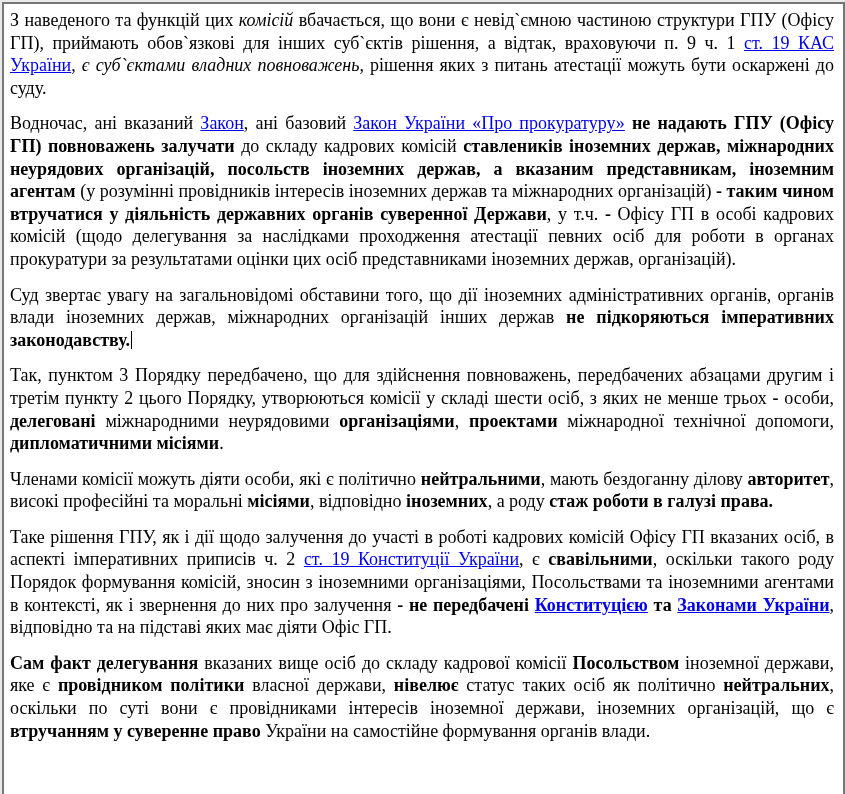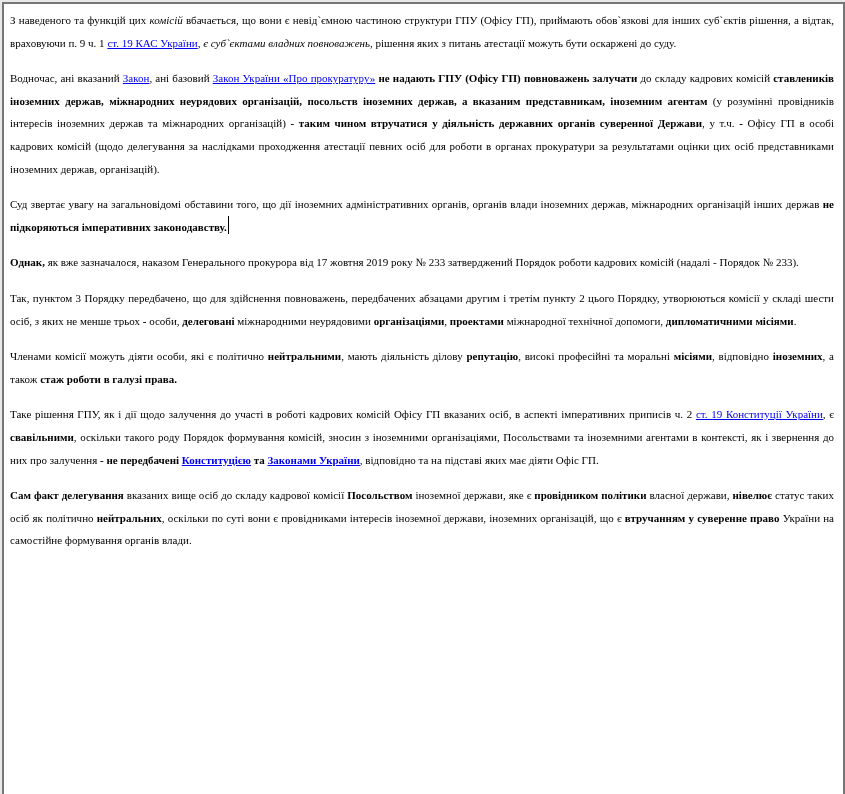--- a/index.html
+++ b/index.html
@@ -14,21 +14,21 @@
     top: 2px; left: 2px; right: 0; bottom: -2px;
     background: #ffffff;
     border: 2px solid #767676;
     border-bottom: none;
     box-sizing: border-box;
     padding: 5px 9px 0 6px;
     overflow: hidden;
   }
   .doc {
     font-family: "Liberation Serif", "DejaVu Serif", serif;
-    font-size: 11px;
+    font-size: 18px;
     line-height: 22.6px;
     color: #000000;
     text-align: justify;
   }
   .doc p { margin: 0 0 13px 0; }
   .doc .b { font-weight: bold; }
   .doc .i { font-style: italic; }
   .doc a {
     color: #0000ee;
     text-decoration: underline;
@@ -44,19 +44,18 @@
   }
 </style>
 </head>
 <body>
 
 <div class="editor-frame">
   <div class="doc">
       <p><span>З наведеного та функцій цих </span><span class="i">комісій</span><span> вбачається, що вони є невід`ємною частиною структури ГПУ (Офісу ГП), приймають обов`язкові для інших суб`єктів рішення, а відтак, враховуючи п. 9 ч. 1 </span><a href="#">ст. 19 КАС України</a><span>, </span><span class="i">є суб`єктами владних повноважень</span><span>, рішення яких з питань атестації можуть бути оскаржені до суду.</span></p>
       <p><span>Водночас, ані вказаний </span><a href="#">Закон</a><span>, ані базовий </span><a href="#">Закон України «Про прокуратуру»</a><span> </span><span class="b">не надають ГПУ (Офісу ГП) повноважень залучати</span><span> до складу кадрових комісій </span><span class="b">ставлеників іноземних держав, міжнародних неурядових організацій, посольств іноземних держав, а вказаним представникам, іноземним агентам</span><span> (у розумінні провідників інтересів іноземних держав та міжнародних організацій) </span><span class="b">- таким чином втручатися у діяльність державних органів суверенної Держави</span><span>, у т.ч. </span><span class="b">-</span><span> Офісу ГП в особі кадрових комісій (щодо делегування за наслідками проходження атестації певних осіб для роботи в органах прокуратури за результатами оцінки цих осіб представниками іноземних держав, організацій).</span></p>
       <p><span>Суд звертає увагу на загальновідомі обставини того, що дії іноземних адміністративних органів, органів влади іноземних держав, міжнародних організацій інших держав </span><span class="b">не підкоряються імперативних законодавству.</span><span class="caret"></span></p>
-      <p><span class="b">Однак,</span><span> як вже зазначалося, наказом Генерального прокурора від 17 жовтня 2019 року № 233 затверджений Порядок роботи кадрових комісій (надалі - Порядок № 233).</span></p>
       <p><span>Так, пунктом 3 Порядку передбачено, що для здійснення повноважень, передбачених абзацами другим і третім пункту 2 цього Порядку, утворюються комісії у складі шести осіб, з яких не менше трьох </span><span class="b">-</span><span> особи, </span><span class="b">делеговані</span><span> міжнародними неурядовими </span><span class="b">організаціями</span><span>, </span><span class="b">проектами</span><span> міжнародної технічної допомоги, </span><span class="b">дипломатичними місіями</span><span>.</span></p>
-      <p><span>Членами комісії можуть діяти особи, які є політично </span><span class="b">нейтральними</span><span>, мають діяльність ділову </span><span class="b">репутацію</span><span>, високі професійні та моральні </span><span class="b">місіями</span><span>, відповідно </span><span class="b">іноземних</span><span>, а також </span><span class="b">стаж роботи в галузі права.</span></p>
+      <p><span>Членами комісії можуть діяти особи, які є політично </span><span class="b">нейтральними</span><span>, мають бездоганну ділову </span><span class="b">авторитет</span><span>, високі професійні та моральні </span><span class="b">місіями</span><span>, відповідно </span><span class="b">іноземних</span><span>, а роду </span><span class="b">стаж роботи в галузі права.</span></p>
       <p><span>Таке рішення ГПУ, як і дії щодо залучення до участі в роботі кадрових комісій Офісу ГП вказаних осіб, в аспекті імперативних приписів ч. 2 </span><a href="#">ст. 19 Конституції України</a><span>, є </span><span class="b">свавільними</span><span>, оскільки такого роду Порядок формування комісій, зносин з іноземними організаціями, Посольствами та іноземними агентами в контексті, як і звернення до них про залучення </span><span class="b"> - не передбачені </span><a href="#" class="b">Конституцією</a><span class="b"> та </span><a href="#" class="b">Законами України</a><span>, відповідно та на підставі яких має діяти Офіс ГП.</span></p>
       <p><span class="b">Сам факт делегування</span><span> вказаних вище осіб до складу кадрової комісії </span><span class="b">Посольством</span><span> іноземної держави, яке є </span><span class="b">провідником політики</span><span> власної держави, </span><span class="b">нівелює</span><span> статус таких осіб як політично </span><span class="b">нейтральних</span><span>, оскільки по суті вони є провідниками інтересів іноземної держави, іноземних організацій, що є </span><span class="b">втручанням у суверенне право</span><span> України на самостійне формування органів влади.</span></p>
     </div>
 </div>
 
 </body></html>

